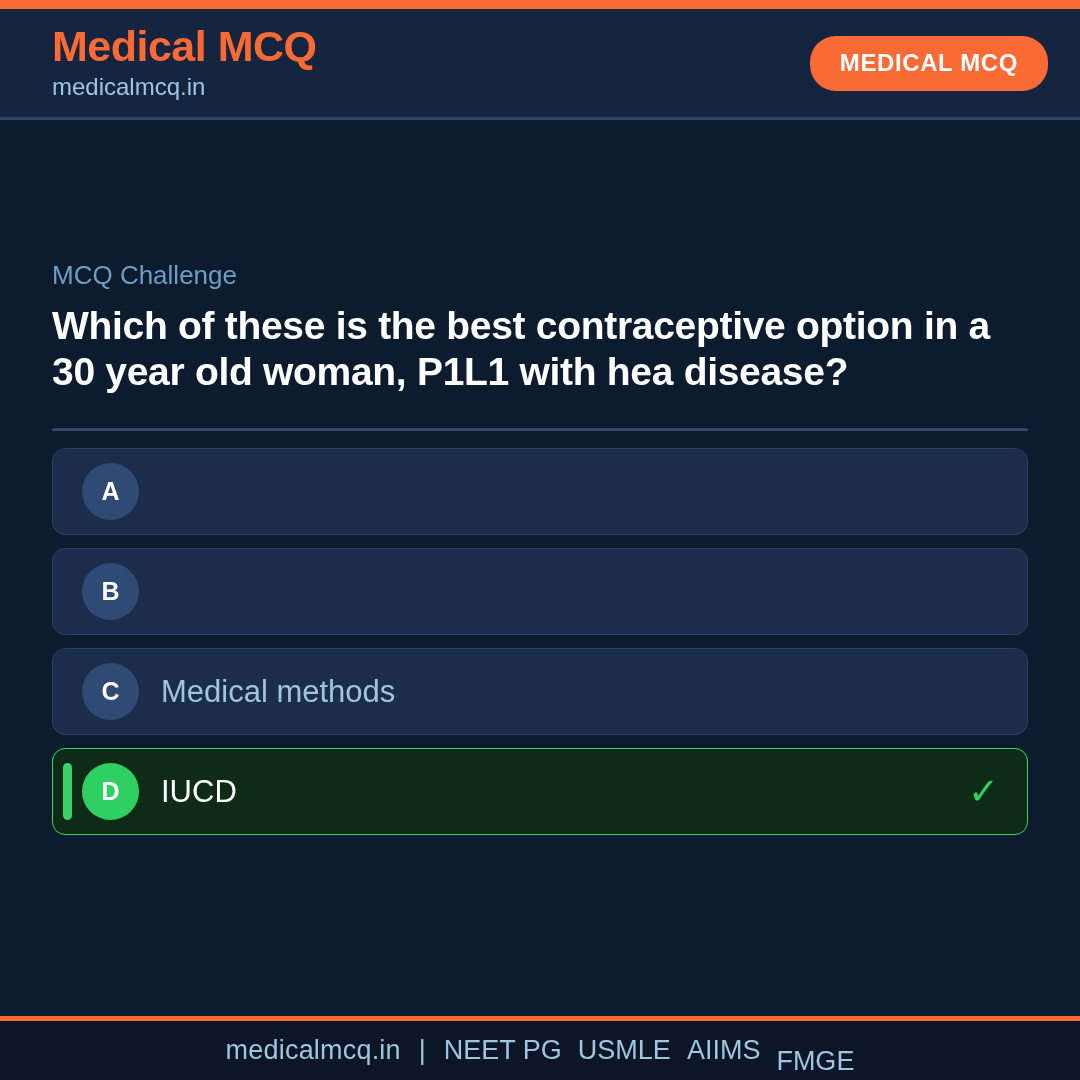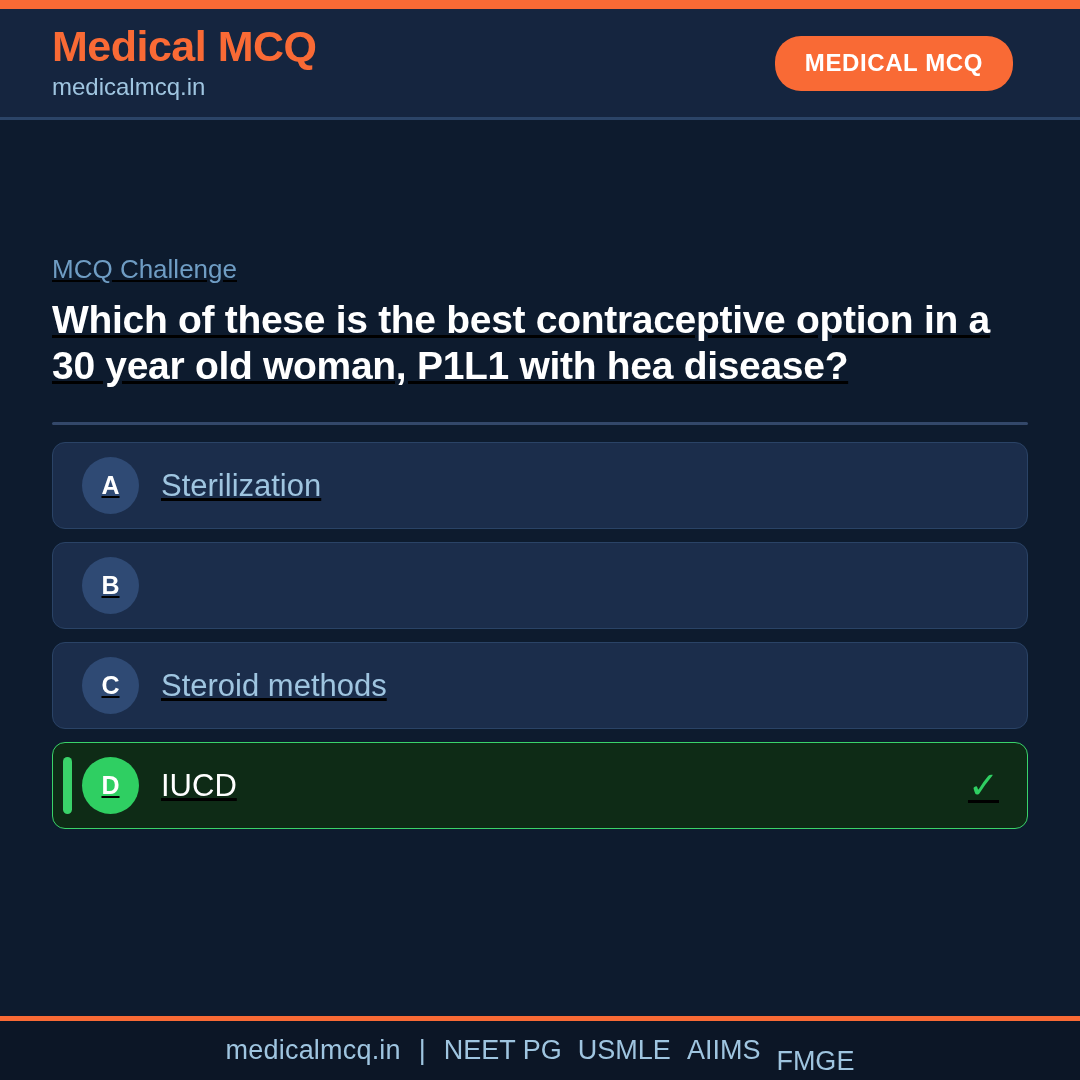--- a/index.html
+++ b/index.html
@@ -33,21 +33,21 @@
   .header {
     flex: 0 0 auto;
     height: 111px;
     background: #15253f;
     border-bottom: 3px solid #2b4straight;
     border-bottom: 3px solid #2c4straight;
     border-bottom: 3px solid #2b4467;
     display: flex;
     align-items: center;
     justify-content: space-between;
-    padding: 0 67px 0 52px;
+    padding: 0 32px 0 52px;
     position: relative;
   }
 
   .brand-block { display: flex; flex-direction: column; justify-content: center; }
 
   .brand-title {
     font-size: 43px;
     font-weight: bold;
     color: #f96a35;
     line-height: 1.06;
@@ -67,25 +67,24 @@
     font-size: 24px;
     font-weight: bold;
     letter-spacing: 0.6px;
     border-radius: 26px;
     padding: 13px 30px 14px 30px;
   }
 
   
   .main {
     flex: 1 1 auto;
-    padding: 10px 52px;
+    padding: 16px 52px;
     display: flex;
     flex-direction: column;
     position: relative;
-    text-decoration: underline;
   }
 
   .kicker {
     font-size: 26px;
     color: #6f9dc4;
     margin-top: 124px;
     line-height: 1.2;
   }
 
   .question {
@@ -222,32 +221,31 @@
     <div class="kicker">MCQ Challenge</div>
 
     <div class="question">Which of these is the best contraceptive option in a 30 year old woman, P1L1 with hea disease?</div>
 
     <div class="divider"></div>
 
     <div class="options">
 
       <div class="option">
         <span class="badge">A</span>
-        <span class="label">Sterilization</span>
         <span class="tick">✓</span>
       </div>
 
       <div class="option">
         <span class="badge">B</span>
         <span class="tick">✓</span>
       </div>
 
       <div class="option">
         <span class="badge">C</span>
-        <span class="label">Steroid methods</span>
+        <span class="label">Medical methods</span>
         <span class="tick">✓</span>
       </div>
 
       <div class="option correct">
         <span class="accent-bar"></span>
         <span class="badge">D</span>
         <span class="label">IUCD</span>
         <span class="tick">✓</span>
       </div>
 

